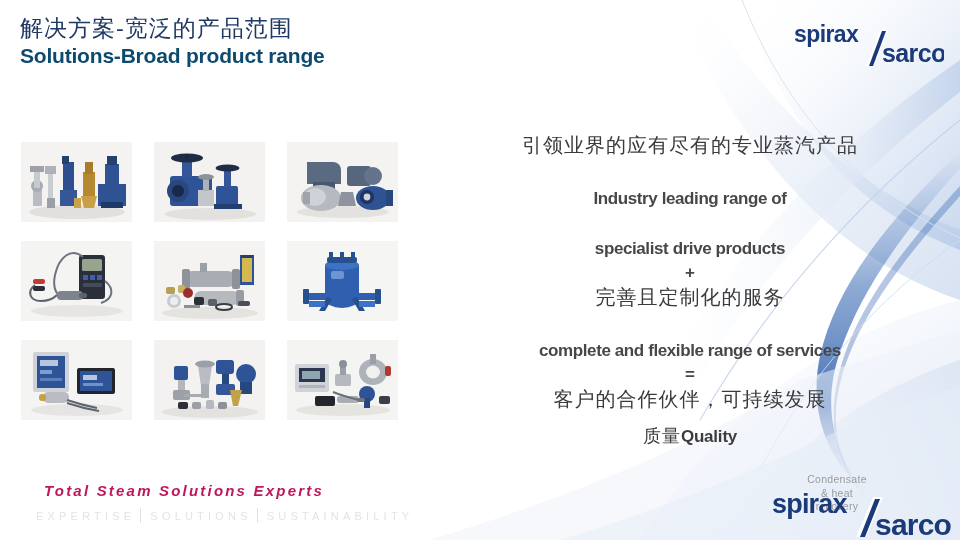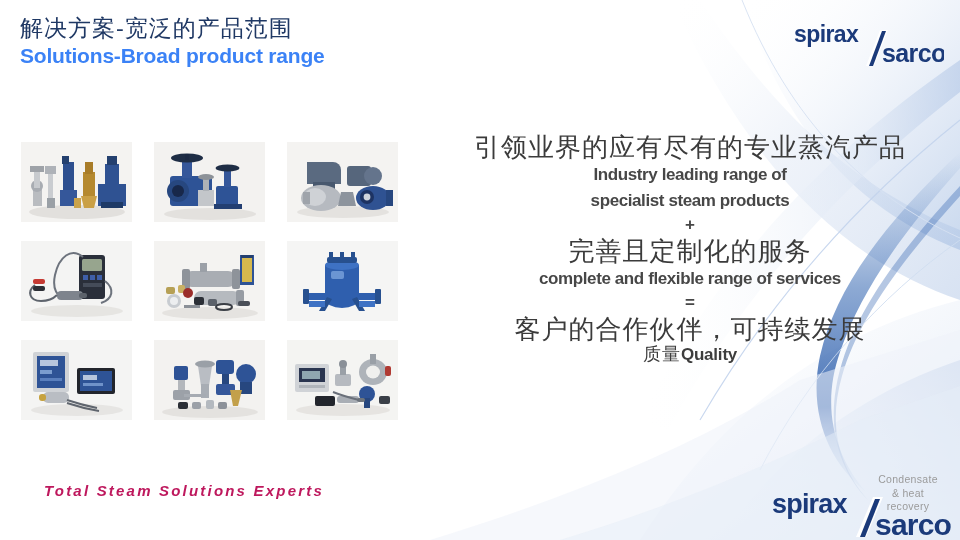--- a/index.html
+++ b/index.html
@@ -19,21 +19,21 @@
   .bg-svg{position:absolute;top:0;left:0;width:960px;height:540px;}
 
   
   .title-block{position:absolute;left:20px;top:14px;z-index:5;}
   .title-cn{
     font-family:"DejaVu Serif","Liberation Serif",serif;
     font-size:23px;line-height:28px;color:#1f3864;
     letter-spacing:1px;white-space:nowrap;
   }
   .title-en{
-    font-size:21px;line-height:26px;color:#3b82f6;
+    font-size:21px;line-height:26px;color:#0c4a6e;
     font-weight:bold;letter-spacing:-0.2px;white-space:nowrap;
     margin-top:1px;
   }
 
   
   .logo{position:absolute;z-index:6;text-decoration:underline;}
   .logo-top{left:794px;top:20px;}
   .logo-bottom{left:772px;top:487px;}
   .logo svg{display:block;}
 
@@ -47,33 +47,33 @@
   }
   .tile:last-child{margin-right:0;}
   .tile svg{position:absolute;top:0;left:0;width:111px;height:80px;}
 
   
   .text-col{
     position:absolute;left:470px;top:132px;width:440px;
     text-align:center;z-index:5;
   }
   .t-cn{
-    font-family:Liberation Sans, sans-serif;
-    font-size:26px;line-height:30px;color:#3b3b3b;
+    font-family:Liberation Mono, monospace;
+    font-size:20px;line-height:30px;color:#3b3b3b;
     letter-spacing:1px;
   }
   .t-en{
     font-size:17px;line-height:26px;color:#474747;
-    font-weight:bold;letter-spacing:-0.4px;
+    font-weight:bold;letter-spacing:-0.4px;margin-top:24px;
   }
   .t-op{
     font-size:17px;line-height:22px;color:#474747;font-weight:bold;
   }
   .t-mix{
-    font-size:17px;line-height:20px;color:#3d3d3d;font-weight:bold;
+    font-size:17px;line-height:40px;color:#3d3d3d;font-weight:bold;
     letter-spacing:-0.2px;
   }
   .t-mix .cn{
     font-family:"DejaVu Serif","Liberation Serif",serif;
     font-weight:normal;font-size:18px;letter-spacing:1px;
   }
 
   
   .footer-tag{
     position:absolute;left:44px;top:482px;z-index:5;
@@ -85,21 +85,21 @@
     font-size:11px;color:#e3e4e7;letter-spacing:4.2px;
     white-space:nowrap;display:flex;align-items:center;
   }
   .pill-sep{
     display:inline-block;width:1px;height:15px;background:#e0e1e4;
     margin:0 9px 0 5px;
   }
 
   
   .cond-caption{
-    position:absolute;left:860px;top:473px;width:96px;z-index:5;
+    position:absolute;left:789px;top:473px;width:96px;z-index:5;
     text-align:center;font-size:10.5px;line-height:13.5px;
     color:#9b9b9b;letter-spacing:0.3px;
   }
 </style>
 </head>
 <body>
 
 <div id="slide">
 
   <div class="bg-layer">
@@ -416,21 +416,21 @@
           <path d="M46,52 C56,56 64,58 72,60" stroke="#6a707a" stroke-width="2" fill="none"></path>
           <rect x="92" y="56" width="11" height="8" rx="2" fill="#3a3f47"></rect>
         </svg>
       </div>
     </div>
   </div>
 
   <div class="text-col">
     <div class="t-cn">引领业界的应有尽有的专业蒸汽产品</div>
     <div class="t-en">Industry leading range of</div>
-    <div class="t-en">specialist steam products</div>
+    <div class="t-en">specialist drive products</div>
     <div class="t-op">+</div>
     <div class="t-cn">完善且定制化的服务</div>
     <div class="t-en">complete and flexible range of services</div>
     <div class="t-op">=</div>
     <div class="t-cn">客户的合作伙伴，可持续发展</div>
     <div class="t-mix">
       <span class="cn">质量</span><span>Quality</span>
     </div>
   </div>
 
@@ -444,14 +444,21 @@
     <svg width="180" height="50" viewBox="0 0 180 50">
       <text x="0" y="26" font-family="Liberation Sans, sans-serif" font-size="27" font-weight="bold" fill="#1b3a7a" letter-spacing="-0.8">spirax</text>
       <polygon points="84,50 101,10 111,10 94,50" fill="#ffffff"></polygon>
       <polygon points="88,50 103,12 108,12 93,50" fill="#1b3a7a"></polygon>
       <text x="103" y="48" font-family="Liberation Sans, sans-serif" font-size="30" font-weight="bold" fill="#1b3a7a" letter-spacing="-0.8">sarco</text>
     </svg>
   </div>
 
   <div class="footer-tag">Total Steam Solutions Experts</div>
 
+  <div class="footer-pillars">
+    <span>EXPERTISE</span>
+    <span class="pill-sep"></span>
+    <span>SOLUTIONS</span>
+    <span class="pill-sep"></span>
+    <span>SUSTAINABILITY</span>
+  </div>
 
 </div>
 
 </body></html>

